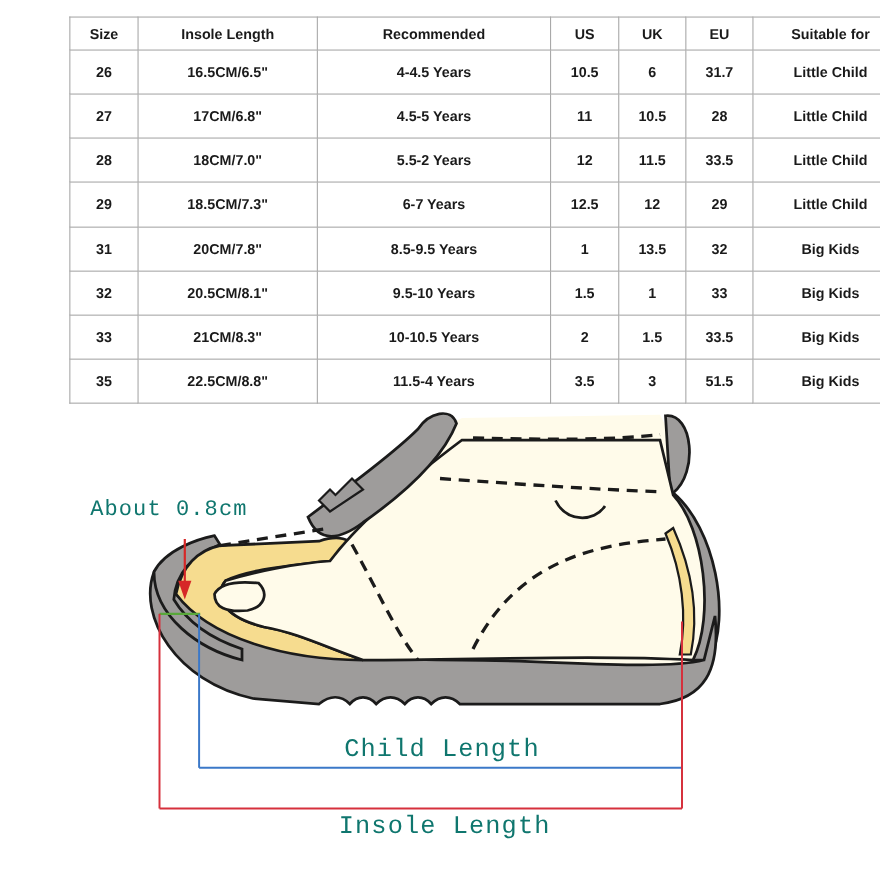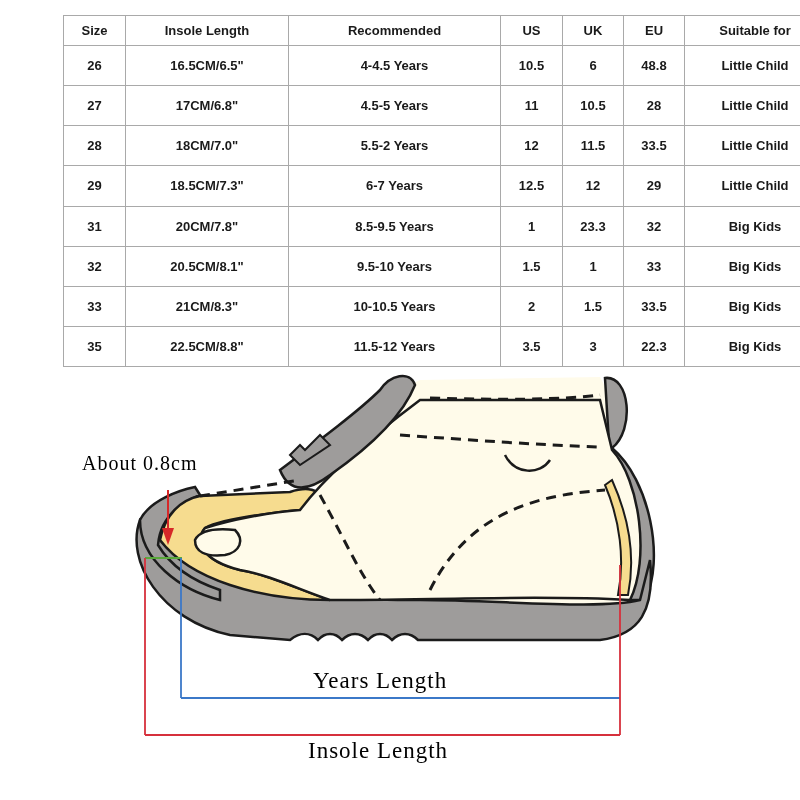--- a/index.html
+++ b/index.html
@@ -8,21 +8,21 @@
   table.size-table {
     position:absolute; left:18px; top:15px; width:729px; height:352px;
     border-collapse:collapse; table-layout:fixed;margin-left:45px;
   }
   table.size-table td, table.size-table th {
     border:1px solid #a9a9a9; text-align:center; vertical-align:middle;
     font-size:13px; font-weight:bold; color:#1a1a1a; padding:0; height:29px;
   }
   table.size-table th { font-size:13px; }
   .illus { position:absolute; left:0; top:367px; width:800px; height:433px; }
-  .label { position:absolute; font-family:Liberation Serif, serif; color:#000000; letter-spacing:1px; }
+  .label { position:absolute; font-family:Liberation Mono, monospace; color:#0f766e; letter-spacing:1px; }
   .lbl-about { left:82px; top:452px; font-size:20px; }
   .lbl-foot { left:313px; top:668px; font-size:23px; }
   .lbl-insole { left:308px; top:738px; font-size:23px; }
 </style>
 </head>
 <body>
 
 <table class="size-table">
   <colgroup>
     <col style="width:62px">
@@ -44,21 +44,21 @@
       <th>Suitable for</th>
     </tr>
   </thead>
   <tbody id="tbody">
       <tr>
         <td>26</td>
         <td>16.5CM/6.5"</td>
         <td>4-4.5 Years</td>
         <td>10.5</td>
         <td>6</td>
-        <td>48.8</td>
+        <td>31.7</td>
         <td>Little Child</td>
       </tr>
       <tr>
         <td>27</td>
         <td>17CM/6.8"</td>
         <td>4.5-5 Years</td>
         <td>11</td>
         <td>10.5</td>
         <td>28</td>
         <td>Little Child</td>
@@ -79,21 +79,21 @@
         <td>12.5</td>
         <td>12</td>
         <td>29</td>
         <td>Little Child</td>
       </tr>
       <tr>
         <td>31</td>
         <td>20CM/7.8"</td>
         <td>8.5-9.5 Years</td>
         <td>1</td>
-        <td>23.3</td>
+        <td>13.5</td>
         <td>32</td>
         <td>Big Kids</td>
       </tr>
       <tr>
         <td>32</td>
         <td>20.5CM/8.1"</td>
         <td>9.5-10 Years</td>
         <td>1.5</td>
         <td>1</td>
         <td>33</td>
@@ -104,24 +104,24 @@
         <td>21CM/8.3"</td>
         <td>10-10.5 Years</td>
         <td>2</td>
         <td>1.5</td>
         <td>33.5</td>
         <td>Big Kids</td>
       </tr>
       <tr>
         <td>35</td>
         <td>22.5CM/8.8"</td>
-        <td>11.5-12 Years</td>
+        <td>11.5-4 Years</td>
         <td>3.5</td>
         <td>3</td>
-        <td>22.3</td>
+        <td>51.5</td>
         <td>Big Kids</td>
       </tr>
     </tbody>
 </table>
 
 <svg class="illus" viewBox="0 367 800 433" width="800" height="433">
 
   <path d="M300 470 C330 430 380 400 420 380 L600 377 L612 400 L612 460 C640 480 650 560 640 610 L430 600 Z" fill="#fffbea" stroke="none"></path>
 
   <path d="M605 378 C630 375 635 430 612 448 C650 480 665 560 645 600 L630 600 C645 560 640 480 610 460 Z" fill="#9e9c9b" stroke="#1b1b1b" stroke-width="2.5"></path>
@@ -155,14 +155,14 @@
   <line x1="181" y1="558" x2="181" y2="698" stroke="#3b78c8" stroke-width="1.8"></line>
   <line x1="181" y1="698" x2="620" y2="698" stroke="#3b78c8" stroke-width="1.8"></line>
   <line x1="145" y1="735" x2="620" y2="735" stroke="#d6303c" stroke-width="1.8"></line>
   <line x1="620" y1="565" x2="620" y2="735" stroke="#d6303c" stroke-width="1.8"></line>
 
   <line x1="168" y1="490" x2="168" y2="535" stroke="#d62828" stroke-width="2"></line>
   <path d="M162 528 L168 545 L174 528 Z" fill="#d62828"></path>
 </svg>
 
 <div class="label lbl-about">About 0.8cm</div>
-<div class="label lbl-foot">Years Length</div>
+<div class="label lbl-foot">Child Length</div>
 <div class="label lbl-insole">Insole Length</div>
 
 </body></html>

